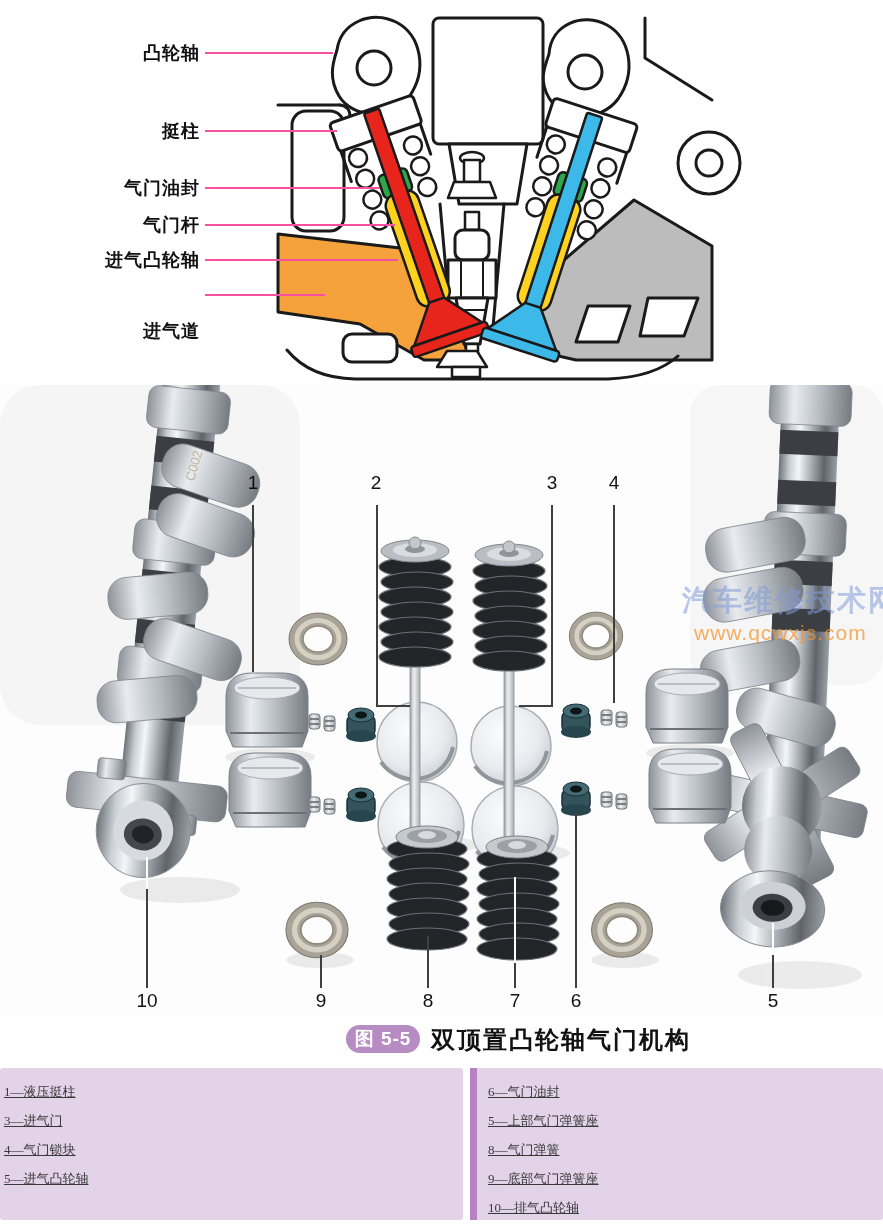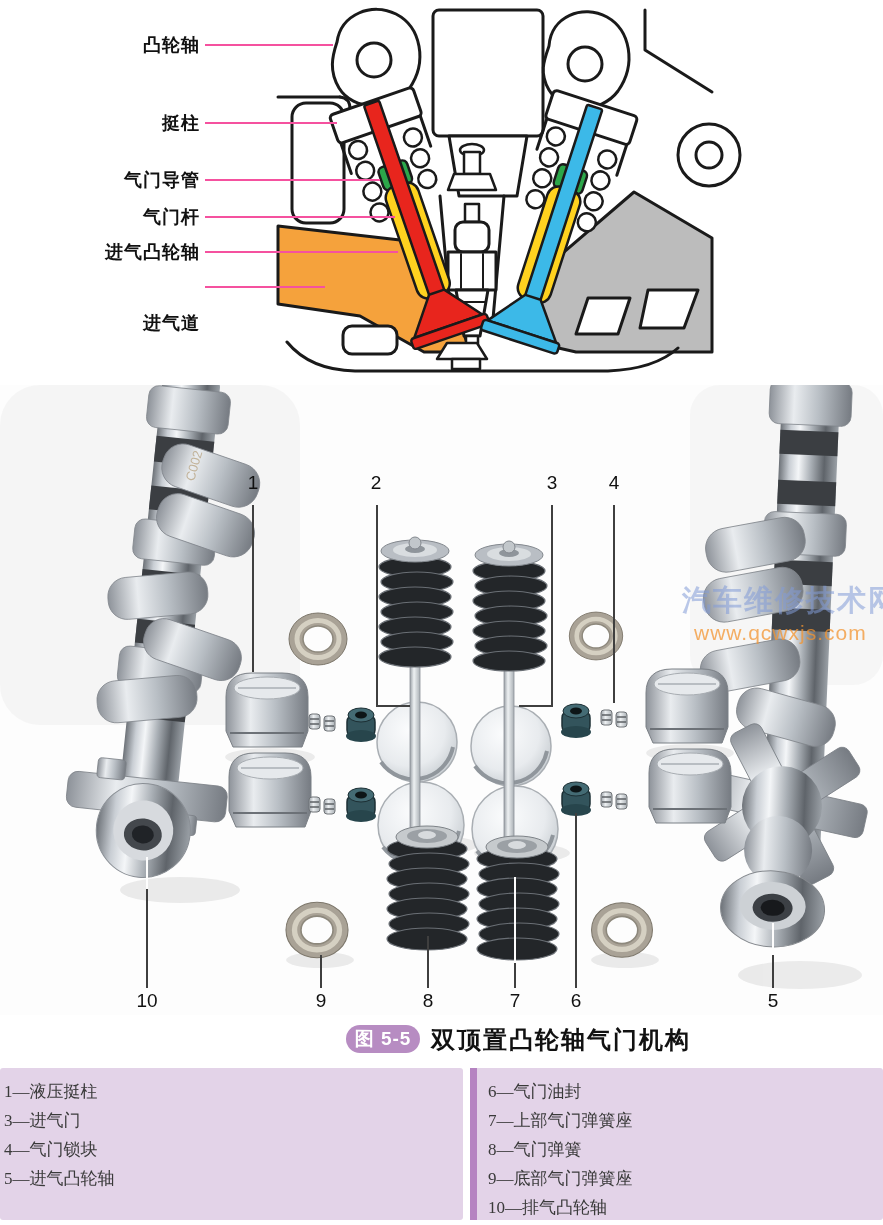--- a/index.html
+++ b/index.html
@@ -1,19 +1,19 @@
 <!DOCTYPE html>
 <html><head>
 <meta charset="utf-8">
 <style>
   html,body{margin:0;padding:0;background:#fff;}
   .page{position:relative;width:883px;height:1225px;background:#fff;overflow:hidden;
         font-family:"Liberation Sans","DejaVu Sans",sans-serif;}
   
-  .xsec{position:absolute;left:0;top:0;width:883px;height:385px;}
+  .xsec{position:absolute;left:0;top:8px;width:883px;height:385px;}
   .xsec svg{position:absolute;left:0;top:0;}
   .dlabel{position:absolute;width:140px;text-align:right;font-size:18px;font-weight:bold;
           color:#111;line-height:22px;letter-spacing:1px;}
   .dline{position:absolute;height:2px;background:#f5519f;}
   
   .photo{position:absolute;left:0;top:385px;width:883px;height:630px;}
   .photo svg{position:absolute;left:0;top:0;}
   .co{position:absolute;transform:translate(-50%,0);font-size:19px;color:#111;line-height:20px;}
   .ld{position:absolute;width:2px;background:#3f3f3f;}
   .ldw{position:absolute;width:2px;background:#fdfdfd;}
@@ -29,22 +29,22 @@
   .ctitle{position:absolute;left:403px;top:2px;font-size:24px;font-weight:bold;color:#111;
           letter-spacing:2px;white-space:nowrap;}
   
   .legend{position:absolute;left:0;top:1068px;width:883px;height:157px;}
   .lbox{position:absolute;top:0;height:152px;background:#e3d3e8;border-radius:3px;}
   .lbox.left{left:0;width:463px;}
   .lbox.right{left:470px;width:413px;}
   .accent{position:absolute;left:0;top:0;width:7px;height:100%;background:#b583c1;}
   .lbox ul{list-style:none;margin:0;padding:9px 0 0 4px;}
   .lbox.right ul{padding-left:18px;}
-  .lbox li{font-family:"Liberation Serif","DejaVu Serif",serif;font-size:17px;line-height:29px;
-           color:#3a3a3a;white-space:nowrap;}
+  .lbox li{font-family:"Liberation Serif","DejaVu Serif",serif;font-size:13px;line-height:29px;
+           color:#3a3a3a;white-space:nowrap;text-decoration:underline;}
 </style>
 </head>
 <body>
 
 <div class="page">
 
   <div class="xsec">
     <svg width="883" height="385" viewBox="0 0 883 385">
       <g stroke-linejoin="round" stroke-linecap="round">
 
@@ -130,21 +130,21 @@
           <rect x="570" y="192" width="34" height="118" rx="12" fill="#ffd21f" stroke="#1a1a1a" stroke-width="2.5"></rect>
           <rect x="580" y="106" width="16" height="210" rx="2" fill="#3cb9e8" stroke="#1a1a1a" stroke-width="2.5"></rect>
           <path d="M580,306 L552,342 H624 L596,306 Z" fill="#3cb9e8" stroke="#1a1a1a" stroke-width="2.5"></path>
           <rect x="548" y="342" width="80" height="11" rx="3" fill="#3cb9e8" stroke="#1a1a1a" stroke-width="2.5"></rect>
         </g>
       </g>
     </svg>
 
     <div class="dlabel" style="left:60px;top:34px;">凸轮轴</div>
     <div class="dlabel" style="left:60px;top:112px;">挺柱</div>
-    <div class="dlabel" style="left:60px;top:169px;">气门导管</div>
+    <div class="dlabel" style="left:60px;top:169px;">气门油封</div>
     <div class="dlabel" style="left:60px;top:206px;">气门杆</div>
     <div class="dlabel" style="left:60px;top:241px;">进气凸轮轴</div>
     <div class="dlabel" style="left:60px;top:276px;margin-top:36px;">进气道</div>
     <div class="dline" style="left:205px;top:44px;width:128px;"></div>
     <div class="dline" style="left:205px;top:122px;width:132px;"></div>
     <div class="dline" style="left:205px;top:179px;width:175px;"></div>
     <div class="dline" style="left:205px;top:216px;width:190px;"></div>
     <div class="dline" style="left:205px;top:251px;width:193px;"></div>
     <div class="dline" style="left:205px;top:286px;width:120px;"></div>
   </div>
@@ -376,21 +376,21 @@
         <li>1—液压挺柱</li>
         <li>3—进气门</li>
         <li>4—气门锁块</li>
         <li>5—进气凸轮轴</li>
       </ul>
     </div>
     <div class="lbox right">
       <div class="accent"></div>
       <ul>
         <li>6—气门油封</li>
-        <li>7—上部气门弹簧座</li>
+        <li>5—上部气门弹簧座</li>
         <li>8—气门弹簧</li>
         <li>9—底部气门弹簧座</li>
         <li>10—排气凸轮轴</li>
       </ul>
     </div>
   </div>
 
 </div>
 
 </body></html>

